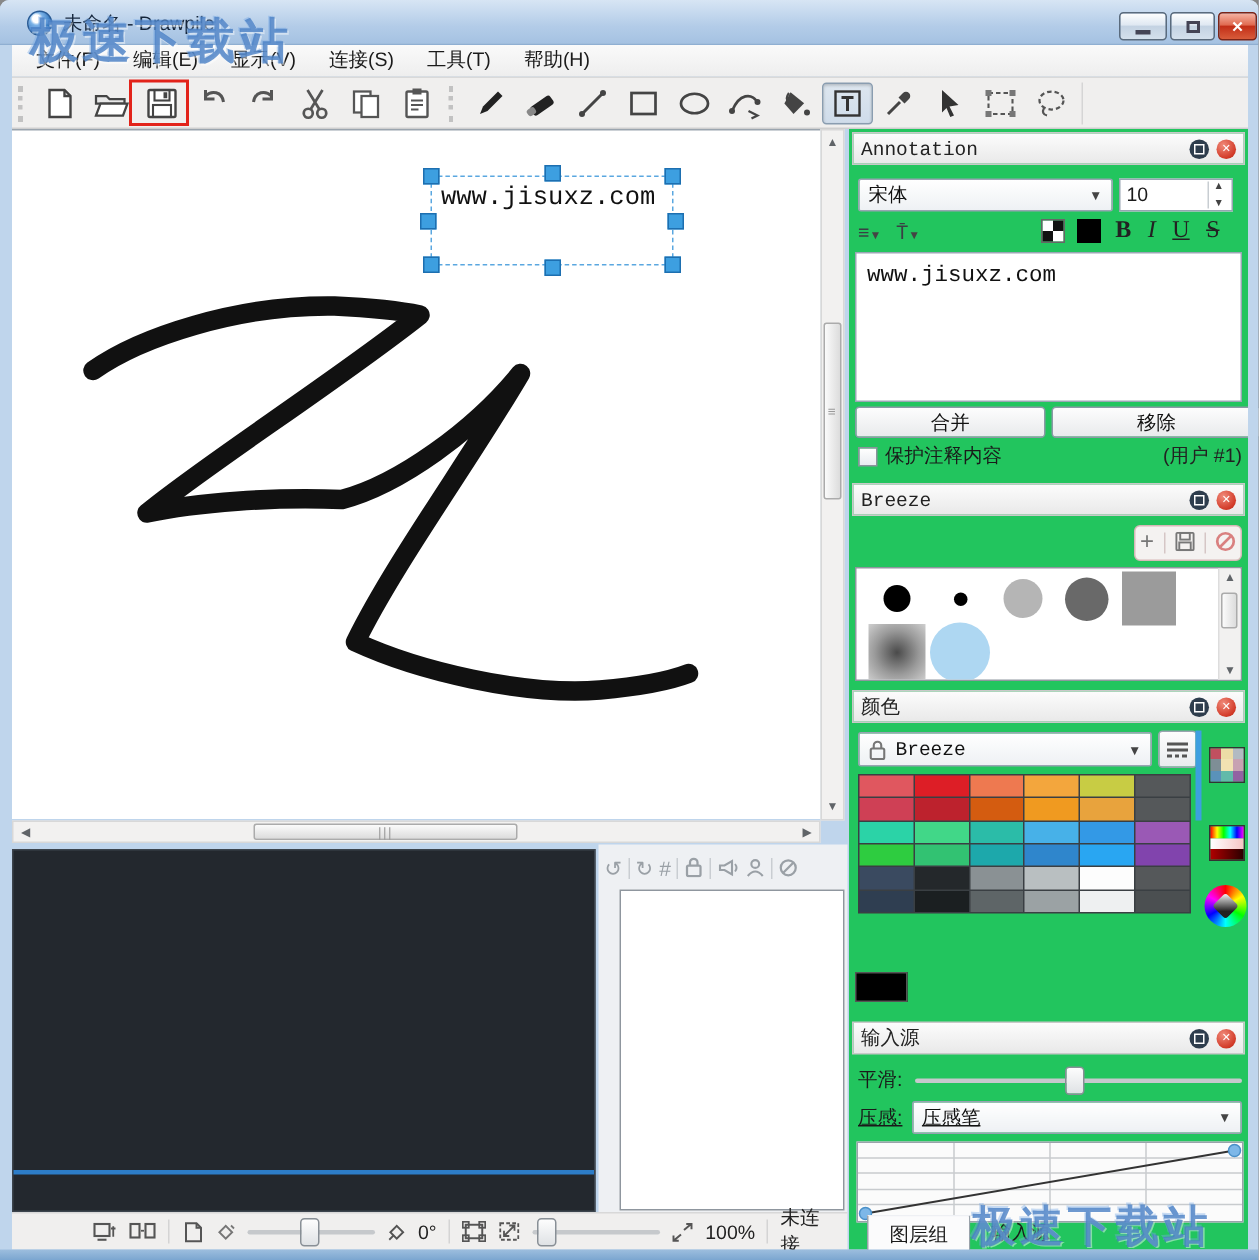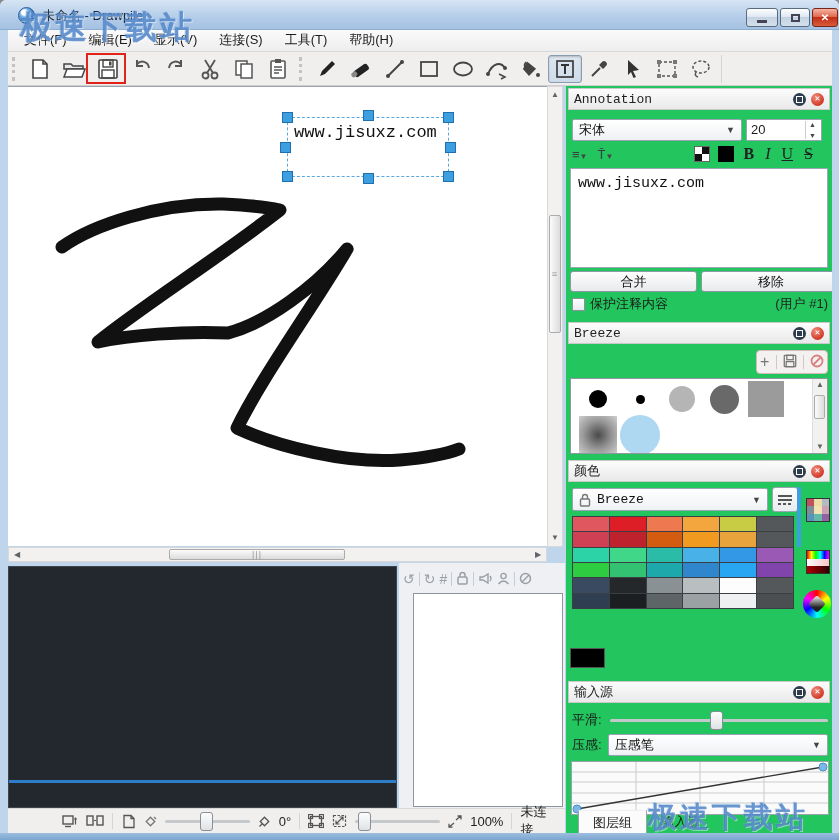--- a/index.html
+++ b/index.html
@@ -143,21 +143,21 @@
   #docktab-sliders .band3 { height:7px; background:linear-gradient(90deg,#b00000,#2a0000); }
   #docktab-wheel { position:absolute; left:237px; top:130px; width:28px; height:28px; border-radius:50%;
     background:conic-gradient(#f00,#ff0,#0f0,#0ff,#00f,#f0f,#f00); position:absolute; }
   #docktab-wheel::after { content:""; position:absolute; left:6px; top:6px; width:16px; height:16px;
     background:linear-gradient(135deg,#fff, #222 70%); border-radius:3px; transform:rotate(45deg) scale(.78); }
   
   #smooth-row { position:absolute; left:6px; top:29px; width:256px; height:20px; display:flex; align-items:center; font-size:13px; }
   .slider-track { flex:1; height:3px; background:#c6c9cc; border-radius:2px; margin-left:8px; position:relative; }
   .slider-handle { position:absolute; top:-8px; width:13px; height:19px; border:1px solid #888f96;
     border-radius:3px; background:linear-gradient(#fdfdfd,#dfe2e5); }
-  #pressure-row { position:absolute; left:6px; top:53px; width:256px; height:22px; display:flex; align-items:center; font-size:13px; }
+  #pressure-row { position:absolute; left:6px; top:53px; width:256px; height:22px; display:flex; align-items:center; font-size:13px;text-decoration:underline; }
   #pressure-combo { flex:1; height:22px; margin-left:6px; }
   #curve-wrap { position:absolute; left:5px; top:80px; width:258px; height:54px; border:1px solid #9aa2aa; background:#fbfbfb; }
   
   #bottom-tabs { position:absolute; left:2px; top:724px; width:262px; height:24px; display:flex; align-items:flex-start; }
   .btab { padding:3px 14px 4px; font-size:13px; color:#1a1a1a; }
   .btab.boxed { border:1px solid #9aa2aa; border-top:1px solid #eef0f4; border-radius:0 0 3px 3px; background:#fbfbfc; margin-left:10px; }
   
   #statusbar { position:absolute; left:8px; top:808px; width:557px; height:25px; background:#f0efee;
     border-top:1px solid #d8d8d8; display:flex; align-items:center; gap:8px; padding:0 6px; font-size:13px; color:#222; }
   .st-ic { color:#555; display:flex; align-items:center; }
@@ -423,21 +423,21 @@
         <span>Annotation</span>
         <span class="ph-spacer"></span>
         <span class="float-btn"></span>
         <span class="close-btn">✕</span>
       </div>
       <div class="combo" id="font-combo">
         <span>宋体</span>
         <span class="arrow">▼</span>
       </div>
       <div id="size-spin">
-        <span>20</span>
+        <span>10</span>
         <span class="spin">
             <span>▲</span>
             <span>▼</span>
           </span>
       </div>
       <div id="fmt-row">
         <span class="fmt-ic">≡<span class="caret">▼</span></span>
         <span class="fmt-ic">T̄<span class="caret">▼</span></span>
         <span class="ph-spacer"></span>
         <span id="swatch-checker"></span>

